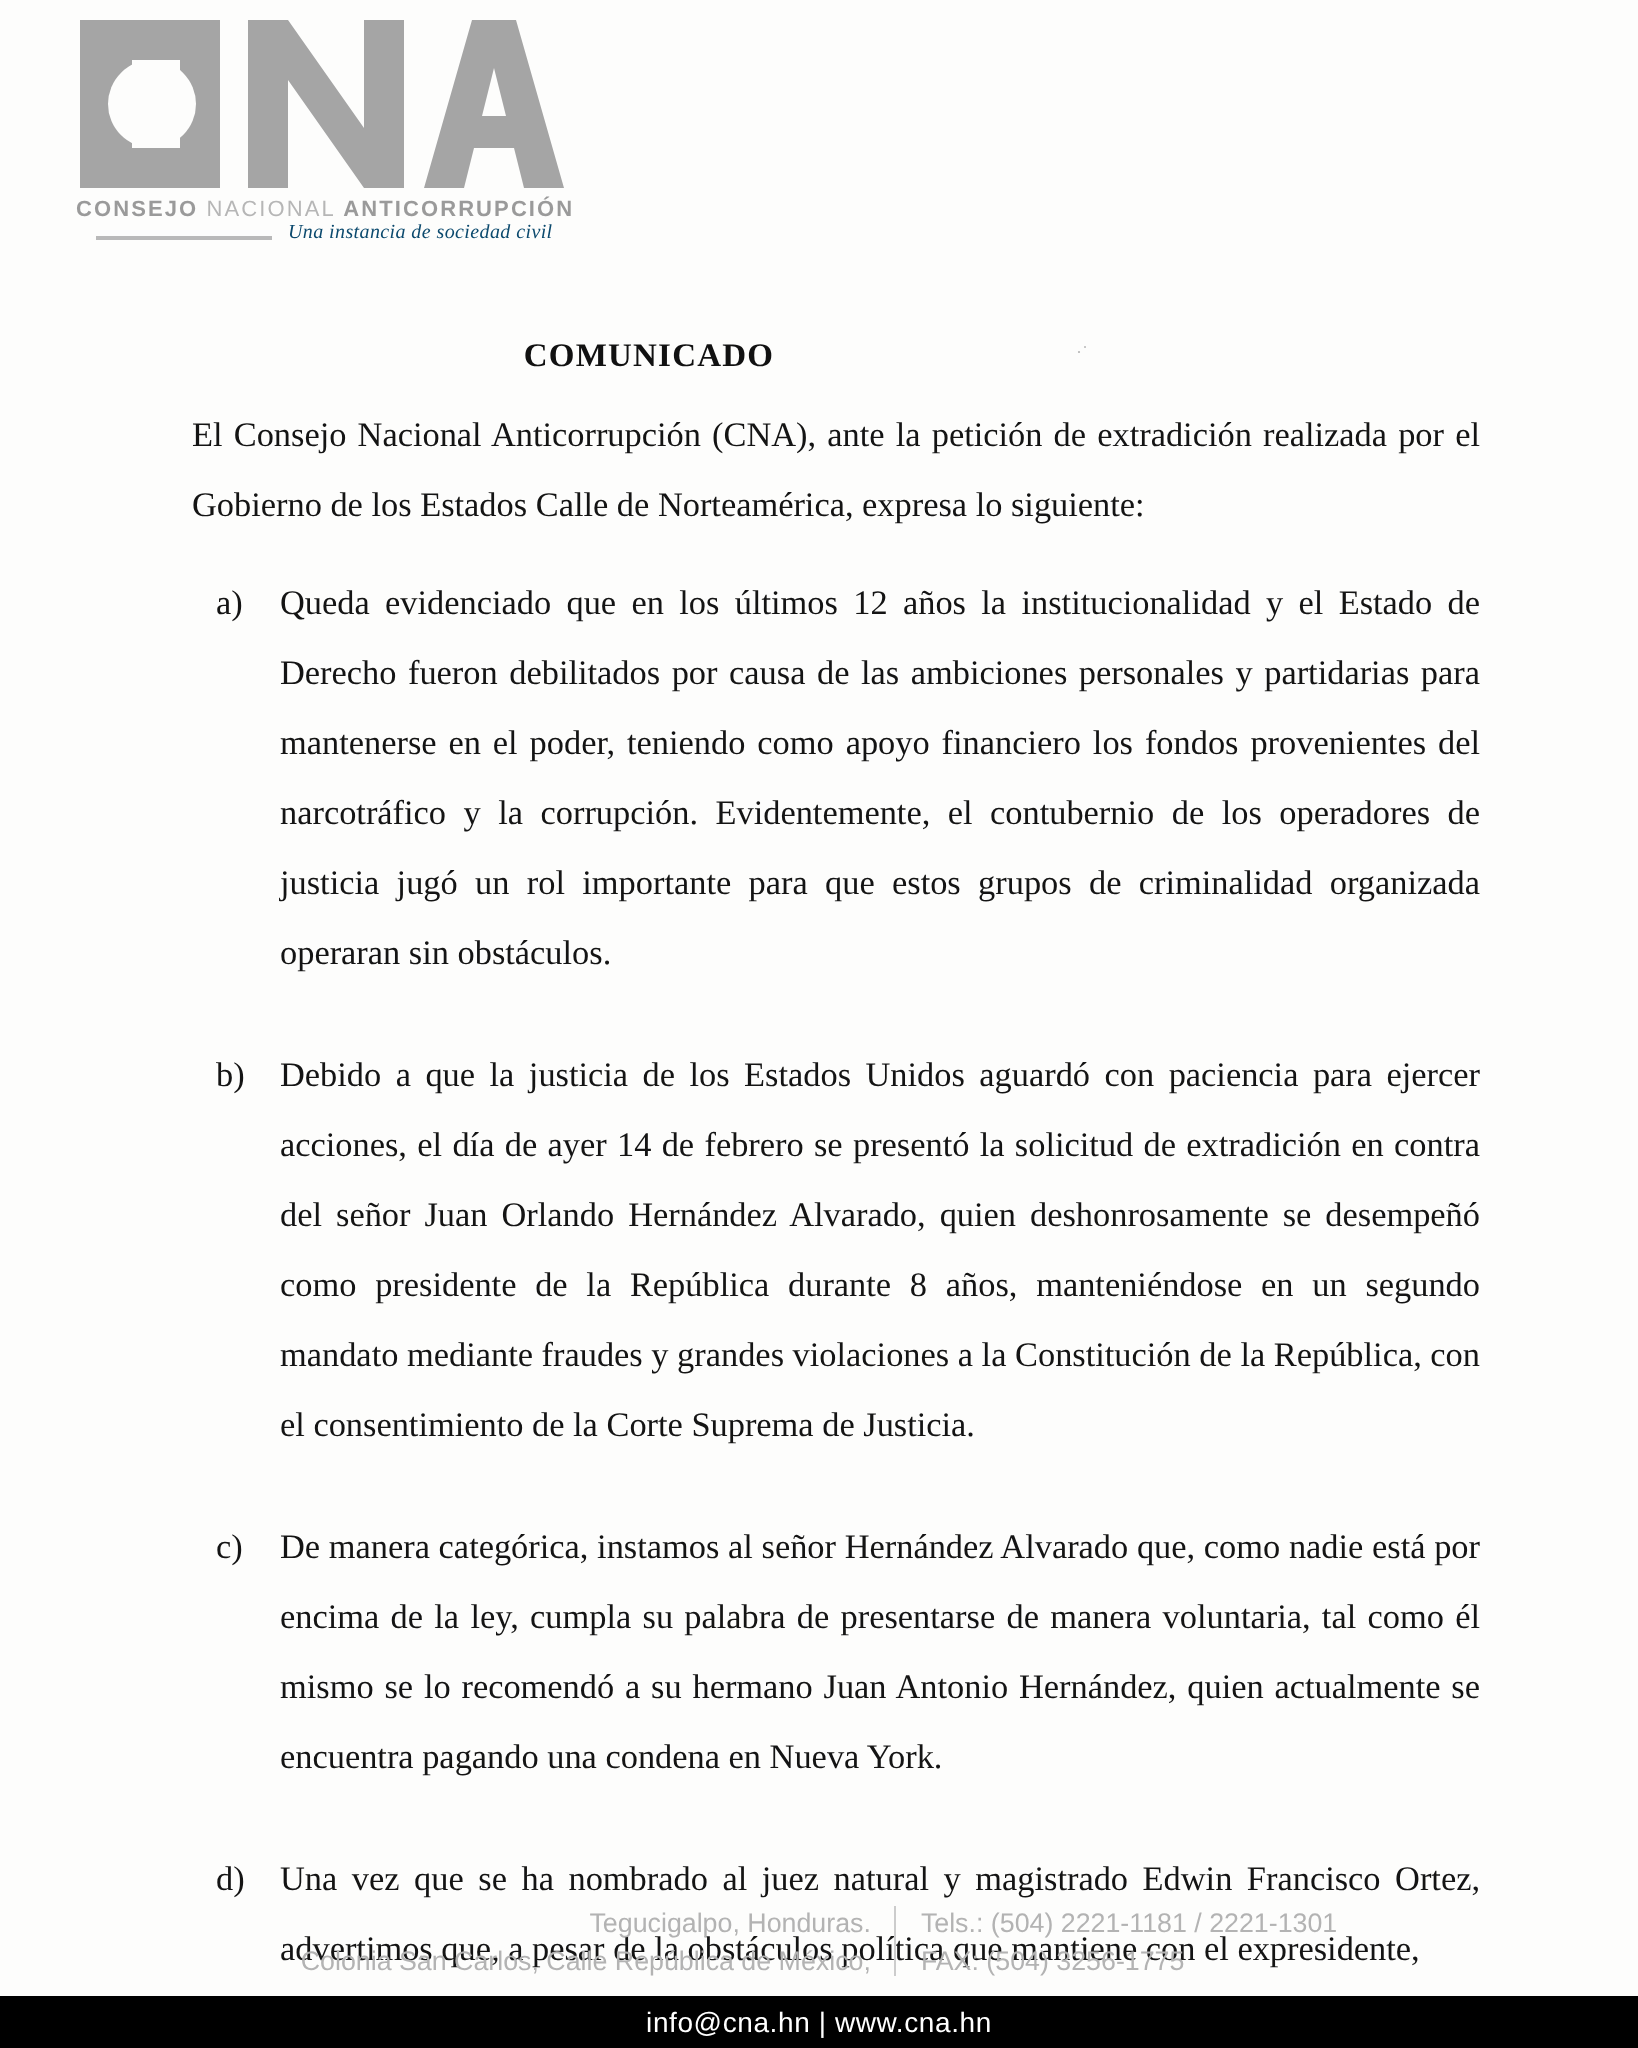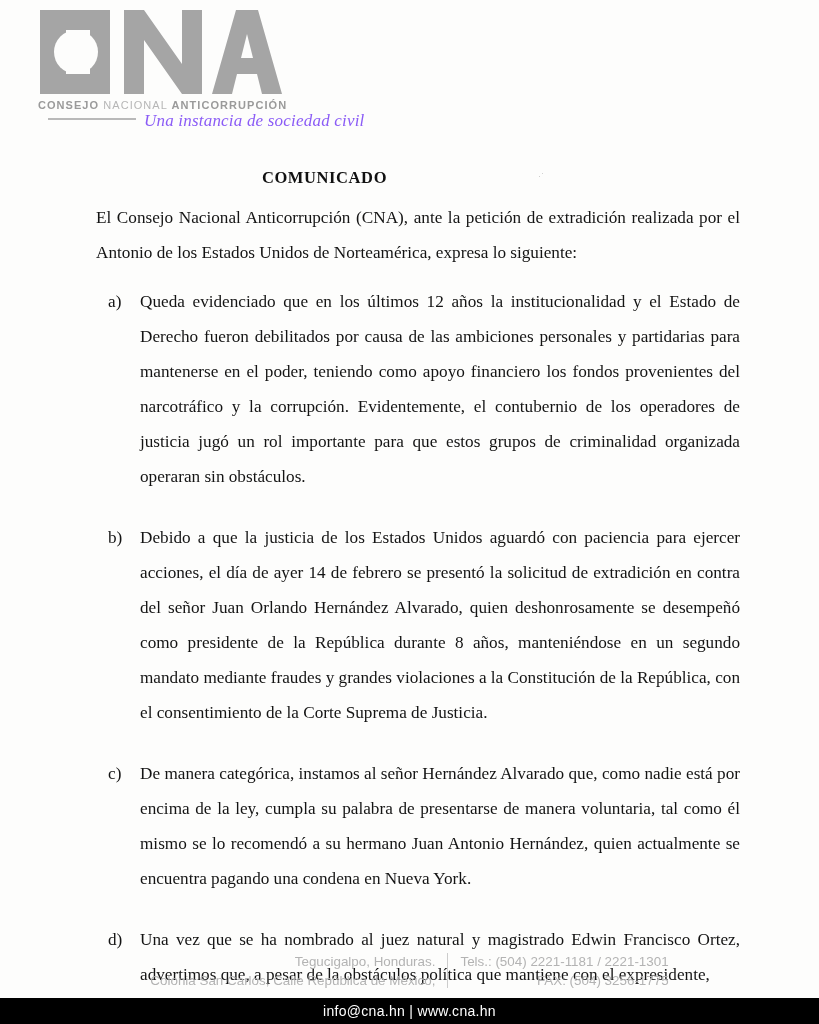--- a/index.html
+++ b/index.html
@@ -76,22 +76,22 @@
     width: 88px;
     height: 2px;
     background: #b9b9b9;
   }
   .logo-tagline {
     position: absolute;
     left: 108px;
     top: -2px;
     font-family: "Liberation Serif", "DejaVu Serif", serif;
     font-style: italic;
-    font-size: 17px;
-    color: #8b5cf6;
+    font-size: 10px;
+    color: #0c4a6e;
     white-space: nowrap;
     letter-spacing: 0.2px;
   }
 
   
   .doc-title {
     position: absolute;
     top: 168px;
     left: 0;
     width: 649px;
@@ -178,21 +178,21 @@
   }
 
   .footer-divider {
     width: 1px;
     align-self: stretch;
     background: #cccccc;
     margin: 1px 0 2px 0;
   }
 
   .footer-contact {
-    text-align: right;
+    text-align: left;
     font-size: 13.4px;
     line-height: 19px;
     padding-left: 12px;
     white-space: nowrap;
   }
 
   .bottom-bar {
     position: absolute;
     left: 0;
     bottom: 0;
@@ -240,21 +240,21 @@
       <span class="dash"></span>
       <span class="logo-tagline">Una instancia de sociedad civil</span>
     </div>
   </div>
 
   <div class="doc-title">COMUNICADO</div>
   <div class="speck">·˙</div>
 
   <div class="content">
 
-    <p class="intro">El Consejo Nacional Anticorrupción (CNA), ante la petición de extradición realizada por el Antonio de los Estados Unidos de Norteamérica, expresa lo siguiente:</p>
+    <p class="intro">El Consejo Nacional Anticorrupción (CNA), ante la petición de extradición realizada por el Gobierno de los Estados Calle de Norteamérica, expresa lo siguiente:</p>
 
     <ol class="clauses">
 
       <li class="clause">
         <span class="clause-marker">a)</span>
         <span>Queda evidenciado que en los últimos 12 años la institucionalidad y el Estado de Derecho fueron debilitados por causa de las ambiciones personales y partidarias para mantenerse en el poder, teniendo como apoyo financiero los fondos provenientes del narcotráfico y la corrupción. Evidentemente, el contubernio de los operadores de justicia jugó un rol importante para que estos grupos de criminalidad organizada operaran sin obstáculos.</span>
       </li>
 
       <li class="clause">
         <span class="clause-marker">b)</span>

